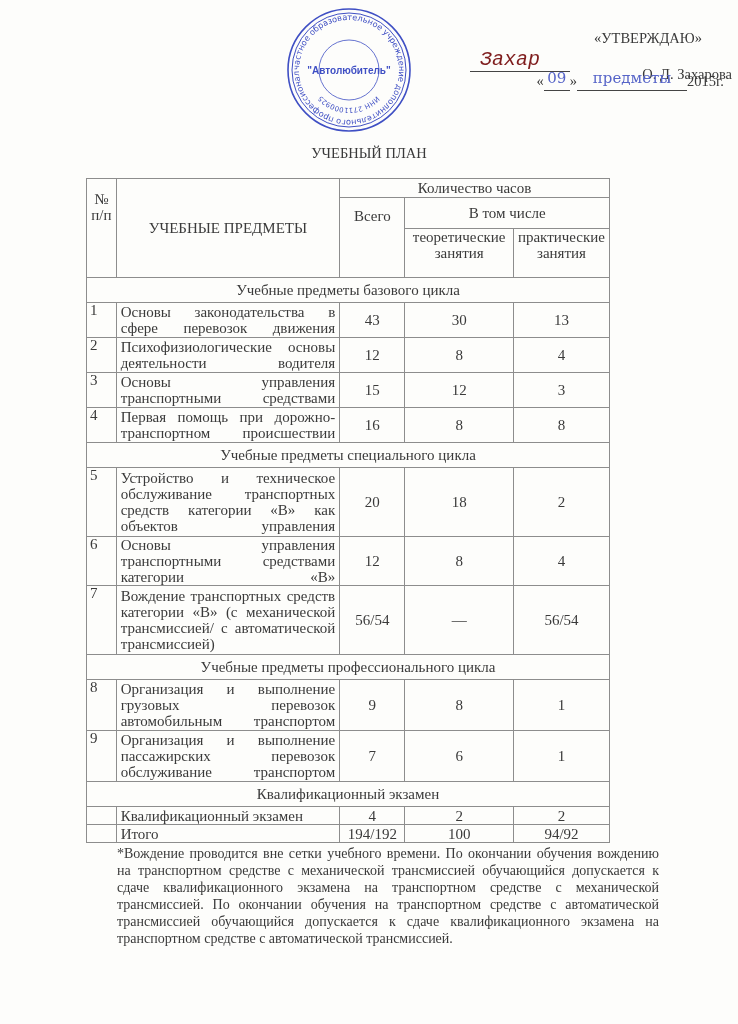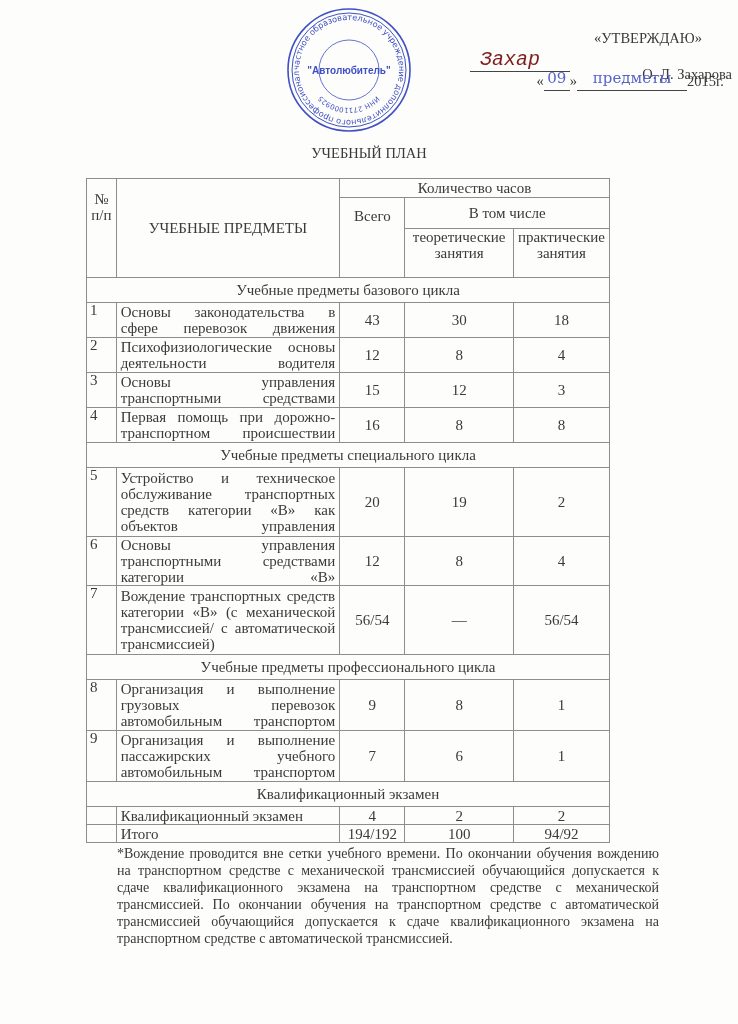--- a/index.html
+++ b/index.html
@@ -95,21 +95,21 @@
       <td class="c-prac" style="vertical-align:top;">практические занятия</td>
     </tr>
   <tr class="section">
         <td colspan="5" style="height: 24px;">Учебные предметы базового цикла</td>
       </tr>
       <tr>
         <td class="c-num num-top" style="height: 34px;">1</td>
         <td class="c-subj">Основы законодательства в сфере перевозок движения</td>
         <td class="c-total">43</td>
         <td class="c-theo">30</td>
-        <td class="c-prac">18</td>
+        <td class="c-prac">13</td>
       </tr>
       <tr>
         <td class="c-num num-top" style="height: 34px;">2</td>
         <td class="c-subj">Психофизиологические основы деятельности водителя</td>
         <td class="c-total">12</td>
         <td class="c-theo">8</td>
         <td class="c-prac">4</td>
       </tr>
       <tr>
         <td class="c-num num-top" style="height: 34px;">3</td>
@@ -125,21 +125,21 @@
         <td class="c-theo">8</td>
         <td class="c-prac">8</td>
       </tr>
       <tr class="section">
         <td colspan="5" style="height: 24px; margin-left: 20px;">Учебные предметы специального цикла</td>
       </tr>
       <tr>
         <td class="c-num num-top" style="height: 68px;">5</td>
         <td class="c-subj">Устройство и техническое обслуживание транспортных средств категории «В» как объектов управления</td>
         <td class="c-total">20</td>
-        <td class="c-theo">19</td>
+        <td class="c-theo">18</td>
         <td class="c-prac">2</td>
       </tr>
       <tr>
         <td class="c-num num-top" style="height: 34px;">6</td>
         <td class="c-subj">Основы управления транспортными средствами категории «В»</td>
         <td class="c-total">12</td>
         <td class="c-theo">8</td>
         <td class="c-prac">4</td>
       </tr>
       <tr>
@@ -154,21 +154,21 @@
       </tr>
       <tr>
         <td class="c-num num-top" style="height: 50px;">8</td>
         <td class="c-subj">Организация и выполнение грузовых перевозок автомобильным транспортом</td>
         <td class="c-total">9</td>
         <td class="c-theo">8</td>
         <td class="c-prac">1</td>
       </tr>
       <tr>
         <td class="c-num num-top" style="height: 50px;">9</td>
-        <td class="c-subj">Организация и выполнение пассажирских учебного автомобильным транспортом</td>
+        <td class="c-subj">Организация и выполнение пассажирских перевозок обслуживание транспортом</td>
         <td class="c-total">7</td>
         <td class="c-theo">6</td>
         <td class="c-prac">1</td>
       </tr>
       <tr class="section">
         <td colspan="5" style="height: 24px;">Квалификационный экзамен</td>
       </tr>
       <tr class="small-row">
         <td class="c-num num-top" style="text-align-last: center; vertical-align: middle;"></td>
         <td class="c-subj last-left" style="text-align-last: left; vertical-align: middle;">Квалификационный экзамен</td>

